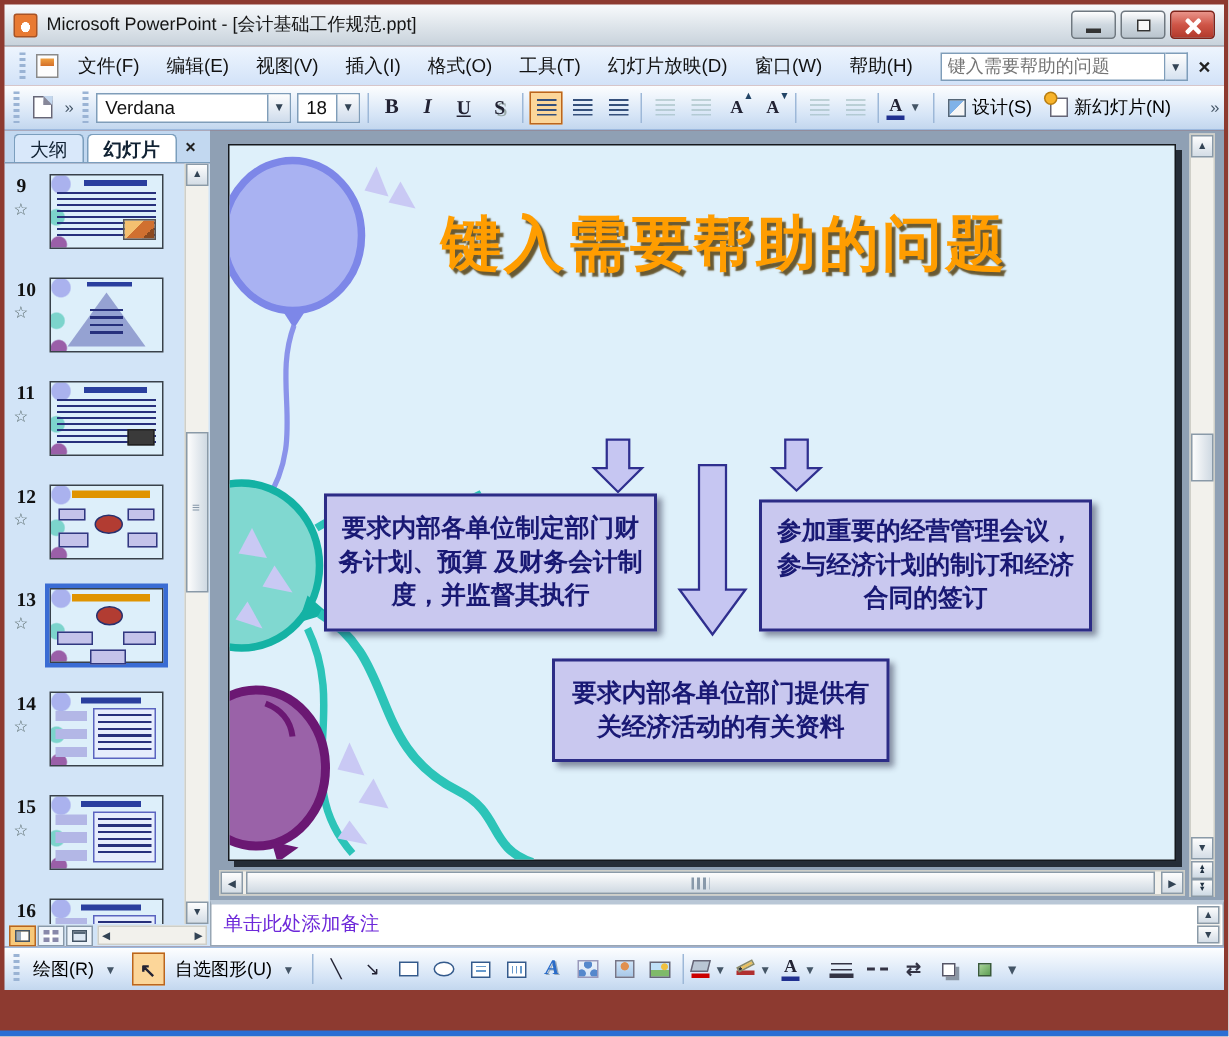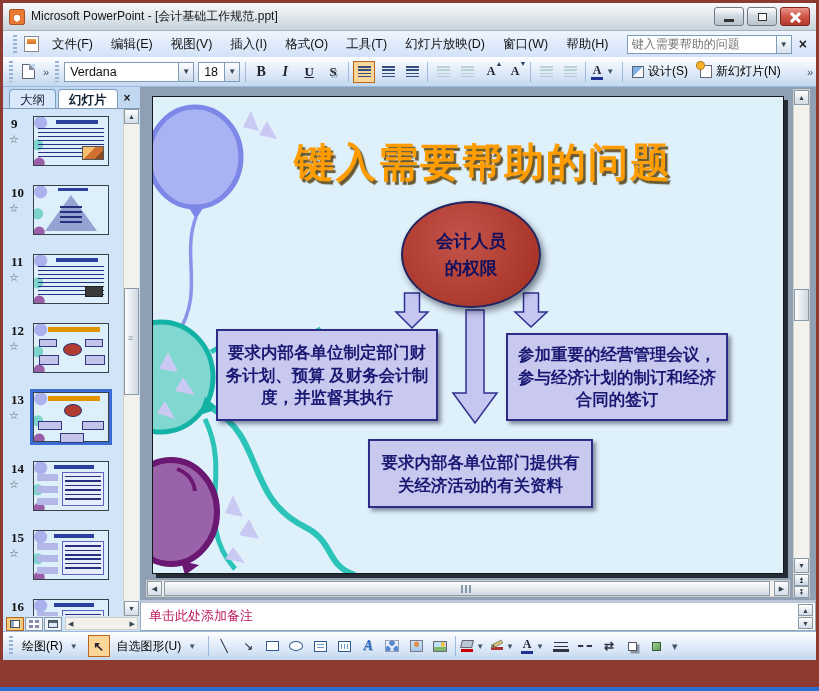--- a/index.html
+++ b/index.html
@@ -157,21 +157,21 @@
     font-size:5px;line-height:3px;color:#234}
   
   #hscroll{position:absolute;left:6px;top:493px;width:644px;height:17px;background:#f2f1ec;border:1px solid #cfcfc8}
   #hscroll .sbtn{top:0;height:15px}
   #h-thumb{position:absolute;left:17px;right:19px;top:0;height:15px;border:1px solid #8a9aa8;
     background:linear-gradient(#fdfdfd,#cfd9e2);display:flex;align-items:center;justify-content:center}
   #h-thumb span{width:12px;height:8px;background:repeating-linear-gradient(90deg,#8899aa 0 2px,transparent 2px 4px)}
 
   
   #notes{position:absolute;left:140px;top:600px;width:676px;height:31px;background:#fff;border:1px solid #98a6b4;border-top:3px solid #b9c7d6}
-  #notes-text{position:absolute;left:8px;top:4px;font-size:13px;color:#be185d}
+  #notes-text{position:absolute;left:8px;top:4px;font-size:13px;color:#6d28d9}
   #notes-scroll{position:absolute;right:1px;top:1px;width:16px;bottom:1px;background:#f2f1ec}
   #notes-scroll .sbtn{width:15px;height:12px}
 
   
   #drawbar{position:absolute;left:3px;top:631px;width:813px;height:29px;
     background:linear-gradient(#fdfeff,#d5e4f6 70%,#c3d7ee);border-top:1px solid #9cb9de;
     display:flex;align-items:center;font-size:12px;padding-left:3px}
   .dbtn{height:22px;min-width:22px;display:flex;align-items:center;justify-content:center;margin:0 1px;border:1px solid transparent;color:#223}
   .dbtn.active{background:#fcd699;border-color:#bb651d}
   .shape-rect{width:13px;height:10px;border:1.5px solid #345a8c;background:#fff}
@@ -452,24 +452,20 @@
         <polygon points="80,398 90,420 72,416" fill="#c9c9f4"></polygon>
         <polygon points="96,422 106,442 86,438" fill="#c9c9f4"></polygon>
         <polygon points="80,450 92,466 72,462" fill="#c9c9f4"></polygon>
         <polygon points="251.5,196 266.5,196 266.5,215 275,215 259,231 243,215 251.5,215" fill="#c6c6f2" stroke="#2f2f8f" stroke-width="1.5"></polygon>
         <polygon points="370.5,196 385.5,196 385.5,215 394,215 378,230 362,215 370.5,215" fill="#c6c6f2" stroke="#2f2f8f" stroke-width="1.5"></polygon>
         <polygon points="313,213 331,213 331,296 344,296 322,326 300,296 313,296" fill="#c6c6f2" stroke="#2f2f8f" stroke-width="1.5"></polygon>
       </svg>
       <div class="sbox" id="box-left">要求内部各单位制定部门财务计划、预算 及财务会计制度，并监督其执行</div>
       <div class="sbox" id="box-right">参加重要的经营管理会议，参与经济计划的制订和经济合同的签订</div>
       <div class="sbox" id="box-bottom">要求内部各单位部门提供有关经济活动的有关资料</div>
-      <div id="ellipse">
-        <span>会计人员</span>
-        <span>的权限</span>
-      </div>
       <div id="slide-title">键入需要帮助的问题</div>
     </div>
     <div id="vscroll">
       <div class="sbtn" style="top:0">▲</div>
       <div id="v-thumb"></div>
       <div class="sbtn" style="top:468px">▼</div>
       <div class="dblbtn" style="top:484px">
           <span>▲</span>
           <span>▲</span>
         </div>

